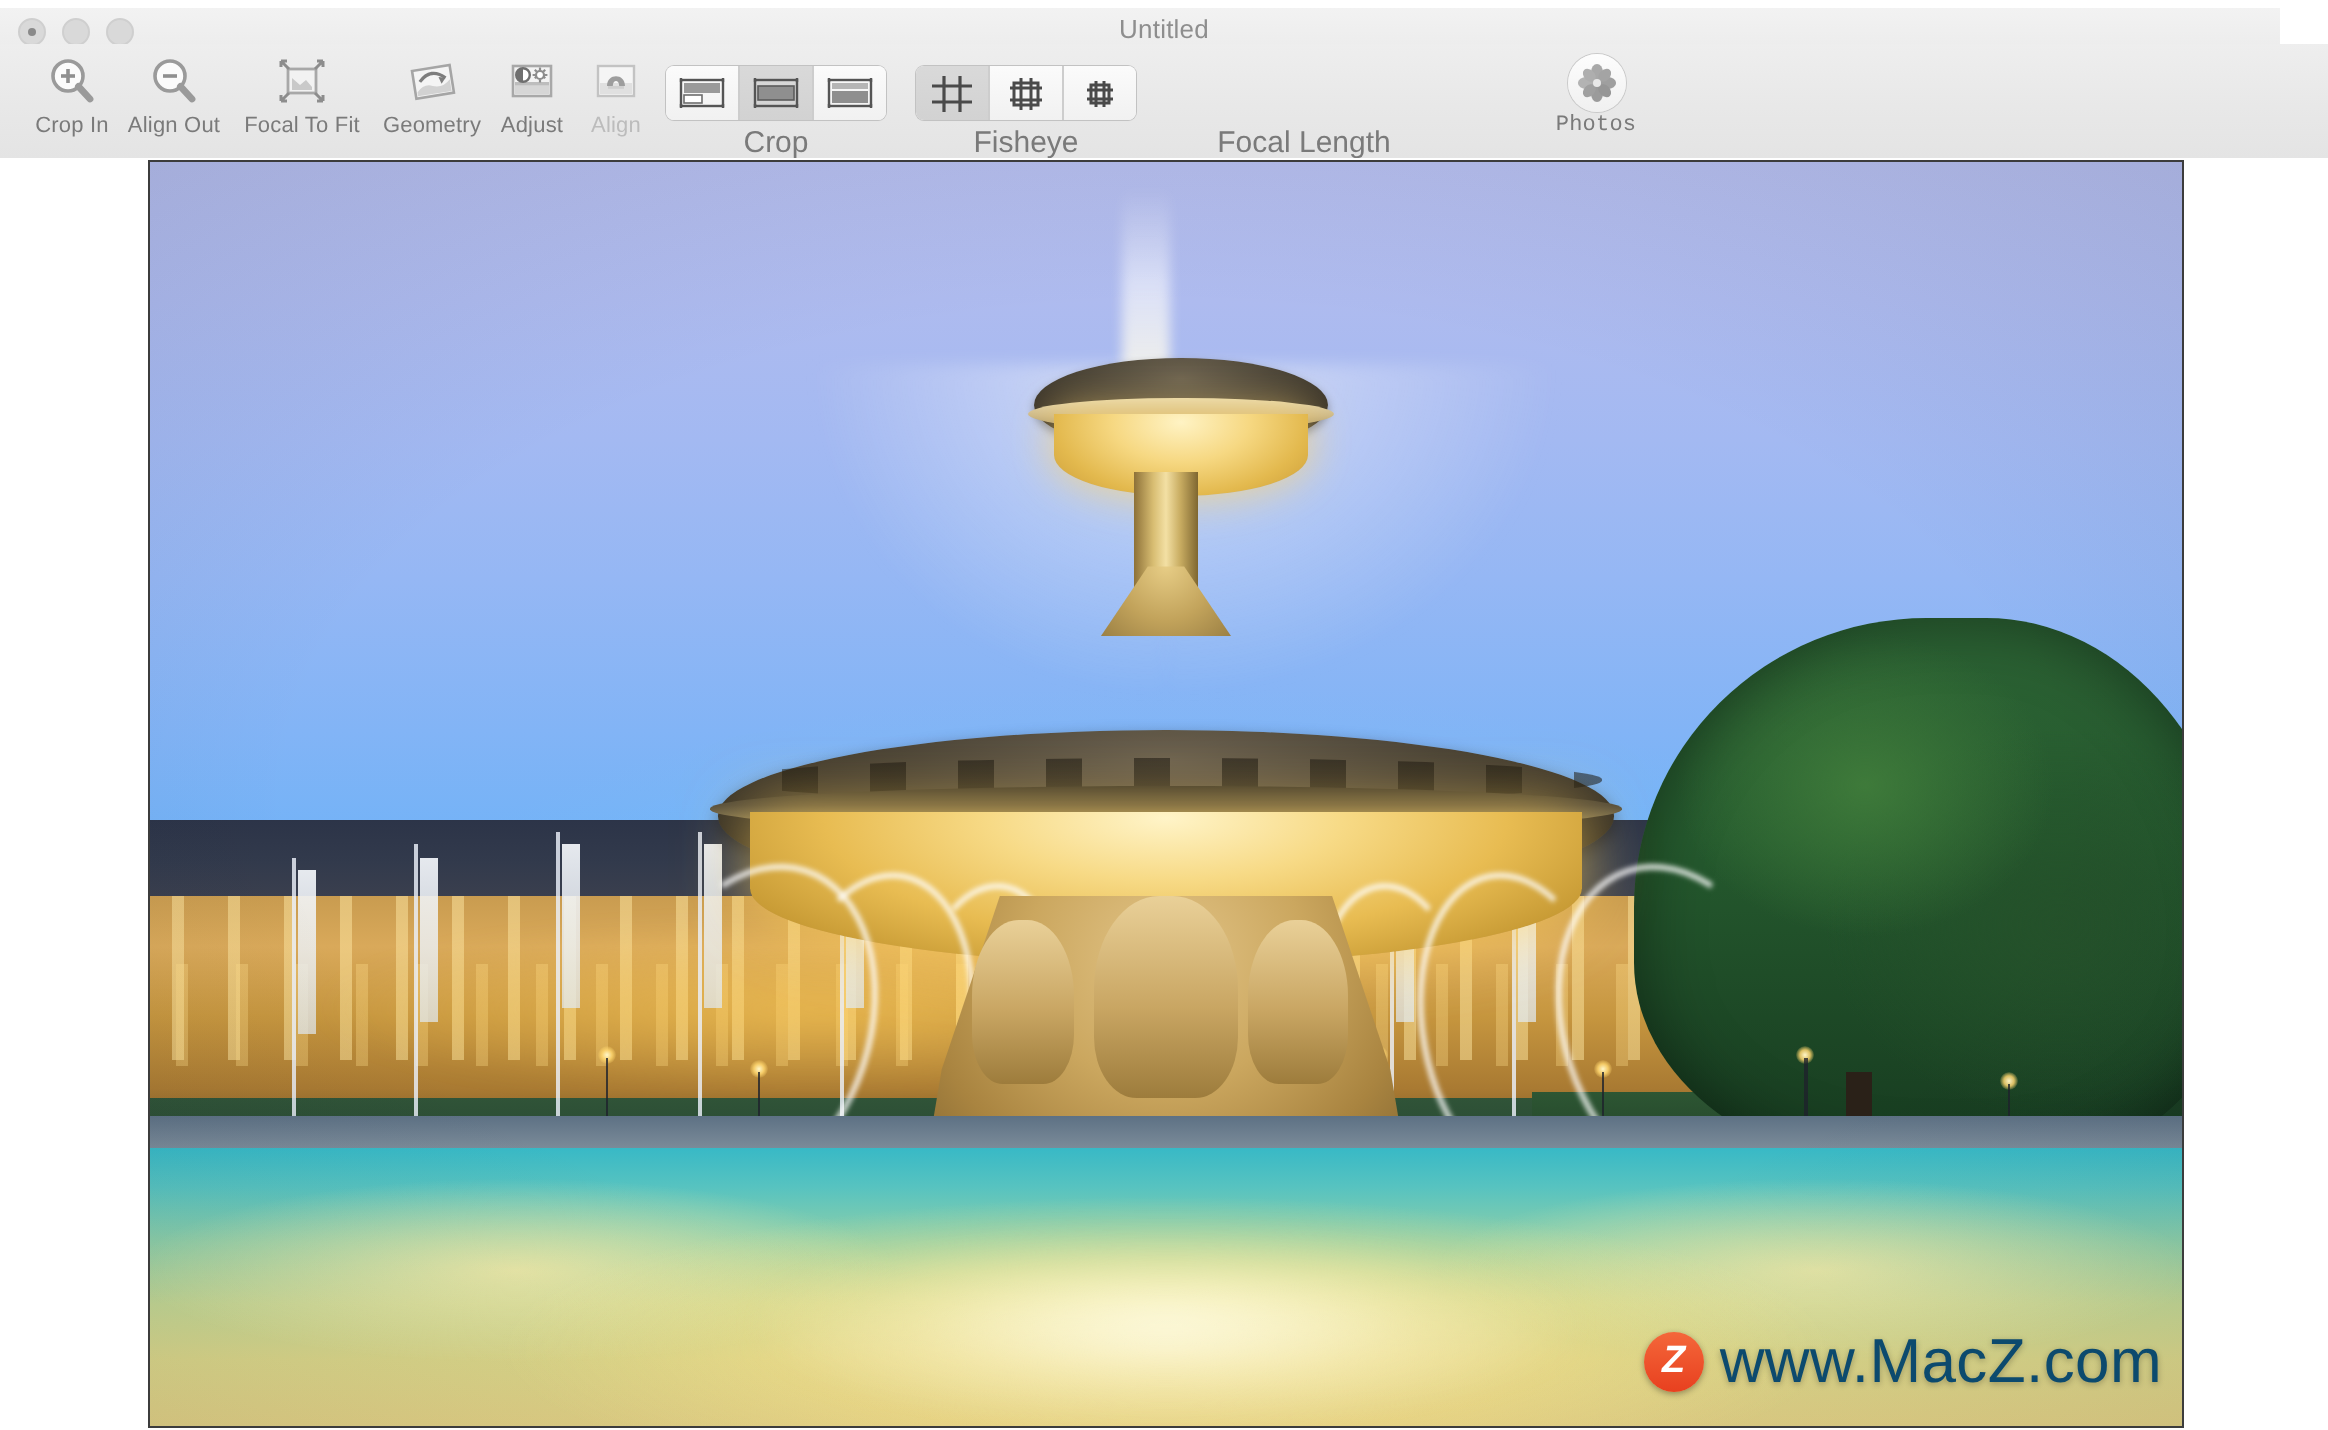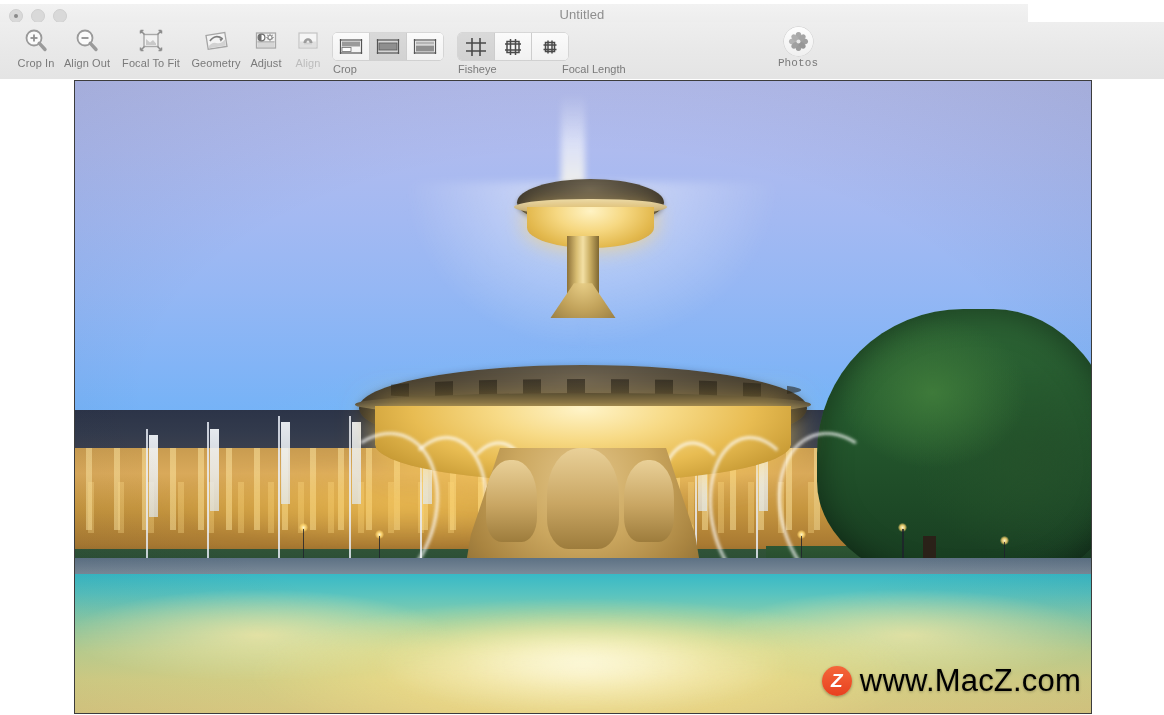--- a/index.html
+++ b/index.html
@@ -21,23 +21,24 @@
     width: 1164px;
     height: 715px;
     background: #ffffff;
     overflow: hidden;
   }
 
   
   .titlebar {
     position: absolute;
     left: 0; top: 4px;
-    width: 1028px;
+    width: 1128px;
     height: 22px;
     background: linear-gradient(to bottom, #f2f2f2 0%, #ececec 100%);
+    padding-left: 12px;
   }
   .traffic-lights {
     position: absolute;
     left: 9px; top: 5px;
     display: flex;
     gap: 8px;
     align-items: center;
   }
   .tl {
     width: 12px; height: 12px;
@@ -114,23 +115,23 @@
     justify-content: center;
     background: linear-gradient(to bottom,#fbfbfb,#f1f1f1);
     border-right: 0.5px solid #cdcdcd;
   }
   .seg:last-child { border-right: none; }
   .seg.active {
     background: linear-gradient(to bottom,#d9d9d9,#d2d2d2);
   }
   .group-label {
     position: absolute;
-    font-size: 11px;
+    font-size: 15px;
     color: #7a7a7a;
-    text-align: left;
+    text-align: center;
     white-space: nowrap;
   }
 
   
   .slider-wrap { position: absolute; }
   .slider-track {
     position: absolute;
     left: 0; top: 12px;
     width: 120px; height: 3px;
     border-radius: 2px;
@@ -486,21 +487,21 @@
     border-radius: 50%;
     background: linear-gradient(to bottom, #f4673a, #e8401f);
     display: flex; align-items: center; justify-content: center;
     color: #ffffff;
     font-size: 19px;
     font-weight: bold;
     font-style: italic;
     box-shadow: 0 1px 3px rgba(0,0,0,.35);
   }
   .wm-text {
-    color: #000000;
+    color: #0c4a6e;
     font-size: 31px;
     letter-spacing: 0.2px;
     text-shadow: 0 1px 3px rgba(0,0,0,0.28);
     white-space: nowrap;
   }
 
   svg { display: block; }
 </style>
 </head>
 <body>

